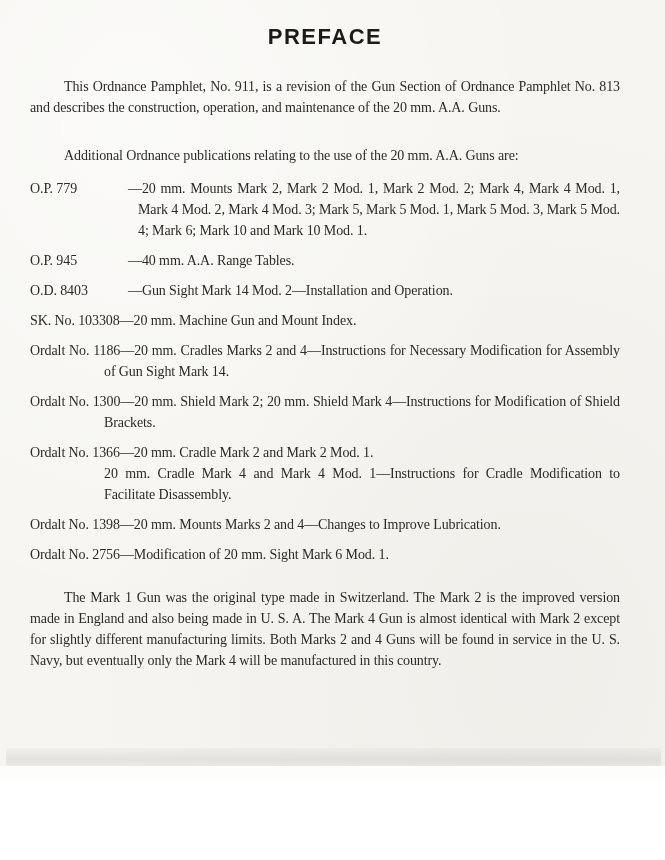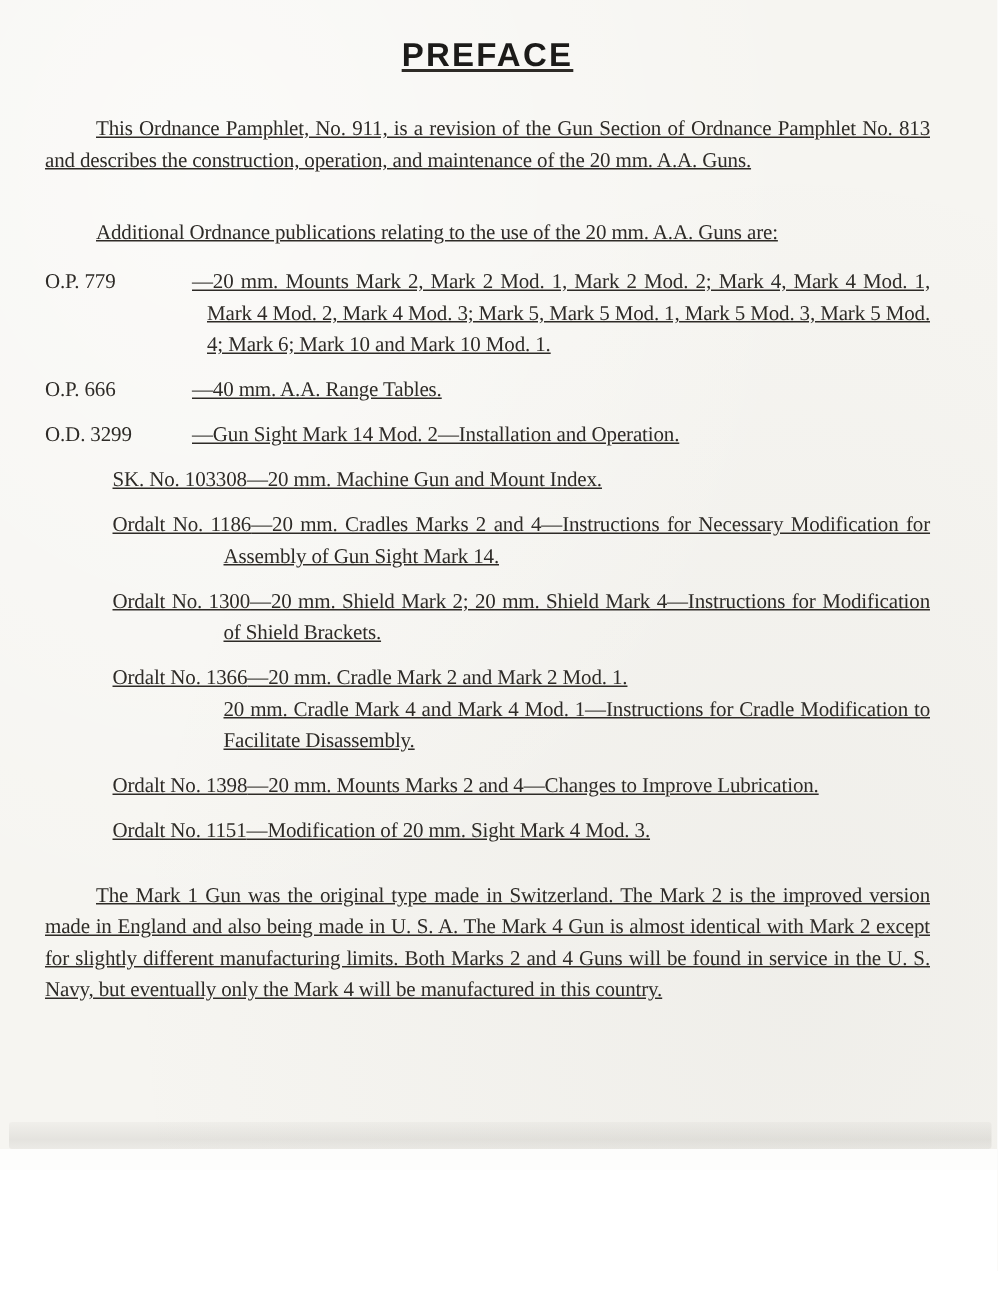--- a/index.html
+++ b/index.html
@@ -19,21 +19,20 @@
     background:
       radial-gradient(ellipse at 20% 15%, rgba(255,255,255,0.55), rgba(255,255,255,0) 55%),
       radial-gradient(ellipse at 80% 85%, rgba(120,115,100,0.05), rgba(255,255,255,0) 60%),
       var(--paper);
     color: var(--ink);
     font-family: "Liberation Serif", "DejaVu Serif", serif;
     font-size: 14px;
     line-height: 21px;
     letter-spacing: -0.1px;
     overflow: hidden;
-    text-decoration: underline;
   }
   h1.title {
     margin: 0 0 26px 0;
     text-align: center;
     font-family: "Liberation Sans", "DejaVu Sans", sans-serif;
     font-weight: 700;
     font-size: 22px;
     line-height: 26px;
     letter-spacing: 1.5px;
     color: var(--title-ink);
@@ -42,21 +41,21 @@
     margin: 0 0 11px 0;
     text-align: justify;
     text-indent: 34px;
   }
   p.lead { margin-bottom: 12px; margin-top: 27px; }
   .pub-list { margin: 0; }
   p.entry {
     margin: 0 0 9px 0;
     text-align: justify;
   }
-  p.entry.narrow { padding-left: 74px; text-indent: -74px; margin-left: 45px; }
+  p.entry.narrow { padding-left: 74px; text-indent: -74px; }
   p.entry.wide   { padding-left: 108px; text-indent: -108px; }
   p.entry .label { text-indent: 0; }
   p.entry.wide .label {
     display: inline-block;
     width: 98px;
     vertical-align: baseline;
   }
   p.closing { margin-top: 22px; }
   .scan-edge {
     position: absolute;
@@ -79,27 +78,27 @@
 
 <div class="page">
   <h1 class="title">PREFACE</h1>
 
   <p class="para intro">This Ordnance Pamphlet, No. 911, is a revision of the Gun Section of Ordnance Pamphlet No. 813 and describes the construction, operation, and maintenance of the 20 mm. A.A. Guns.</p>
 
   <p class="para lead">Additional Ordnance publications relating to the use of the 20 mm. A.A. Guns are:</p>
 
   <div class="pub-list">
       <p class="entry wide"><span class="label">O.P. 779</span><span>—20 mm. Mounts Mark 2, Mark 2 Mod. 1, Mark 2 Mod. 2; Mark 4, Mark 4 Mod. 1, Mark 4 Mod. 2, Mark 4 Mod. 3; Mark 5, Mark 5 Mod. 1, Mark 5 Mod. 3, Mark 5 Mod. 4; Mark 6; Mark 10 and Mark 10 Mod. 1.</span></p>
-      <p class="entry wide"><span class="label">O.P. 666</span><span>—40 mm. A.A. Range Tables.</span></p>
-      <p class="entry wide"><span class="label">O.D. 3299</span><span>—Gun Sight Mark 14 Mod. 2—Installation and Operation.</span></p>
+      <p class="entry wide"><span class="label">O.P. 945</span><span>—40 mm. A.A. Range Tables.</span></p>
+      <p class="entry wide"><span class="label">O.D. 8403</span><span>—Gun Sight Mark 14 Mod. 2—Installation and Operation.</span></p>
       <p class="entry narrow"><span class="label">SK. No. 103308</span><span>—20 mm. Machine Gun and Mount Index.</span></p>
       <p class="entry narrow"><span class="label">Ordalt No. 1186</span><span>—20 mm. Cradles Marks 2 and 4—Instructions for Necessary Modification for Assembly of Gun Sight Mark 14.</span></p>
       <p class="entry narrow"><span class="label">Ordalt No. 1300</span><span>—20 mm. Shield Mark 2; 20 mm. Shield Mark 4—Instructions for Modification of Shield Brackets.</span></p>
       <p class="entry narrow"><span class="label">Ordalt No. 1366</span><span>—20 mm. Cradle Mark 2 and Mark 2 Mod. 1.</span><br><span>20 mm. Cradle Mark 4 and Mark 4 Mod. 1—Instructions for Cradle Modification to Facilitate Disassembly.</span></p>
       <p class="entry narrow"><span class="label">Ordalt No. 1398</span><span>—20 mm. Mounts Marks 2 and 4—Changes to Improve Lubrication.</span></p>
-      <p class="entry narrow"><span class="label">Ordalt No. 1151</span><span>—Modification of 20 mm. Sight Mark 4 Mod. 3.</span></p>
+      <p class="entry narrow"><span class="label">Ordalt No. 2756</span><span>—Modification of 20 mm. Sight Mark 6 Mod. 1.</span></p>
     </div>
 
   <p class="para closing">The Mark 1 Gun was the original type made in Switzerland. The Mark 2 is the improved version made in England and also being made in U. S. A. The Mark 4 Gun is almost identical with Mark 2 except for slightly different manufacturing limits. Both Marks 2 and 4 Guns will be found in service in the U. S. Navy, but eventually only the Mark 4 will be manufactured in this country.</p>
 
   <div class="scan-edge"></div>
   <div class="bottom-margin"></div>
 </div>
 
 </body></html>

